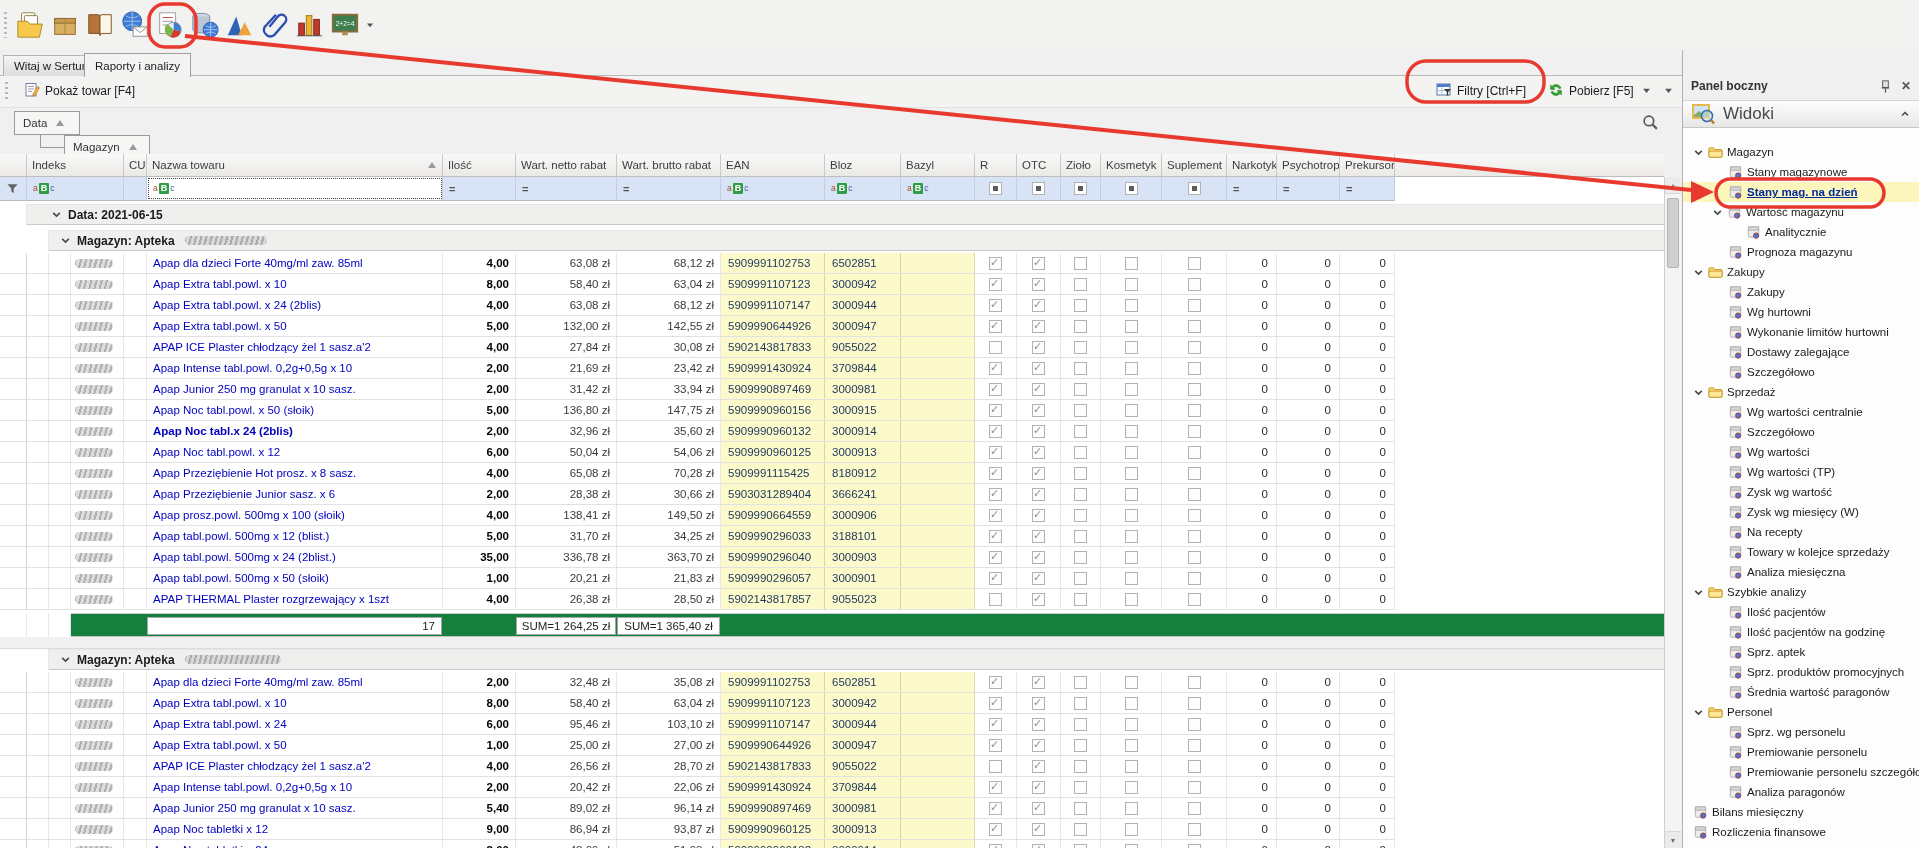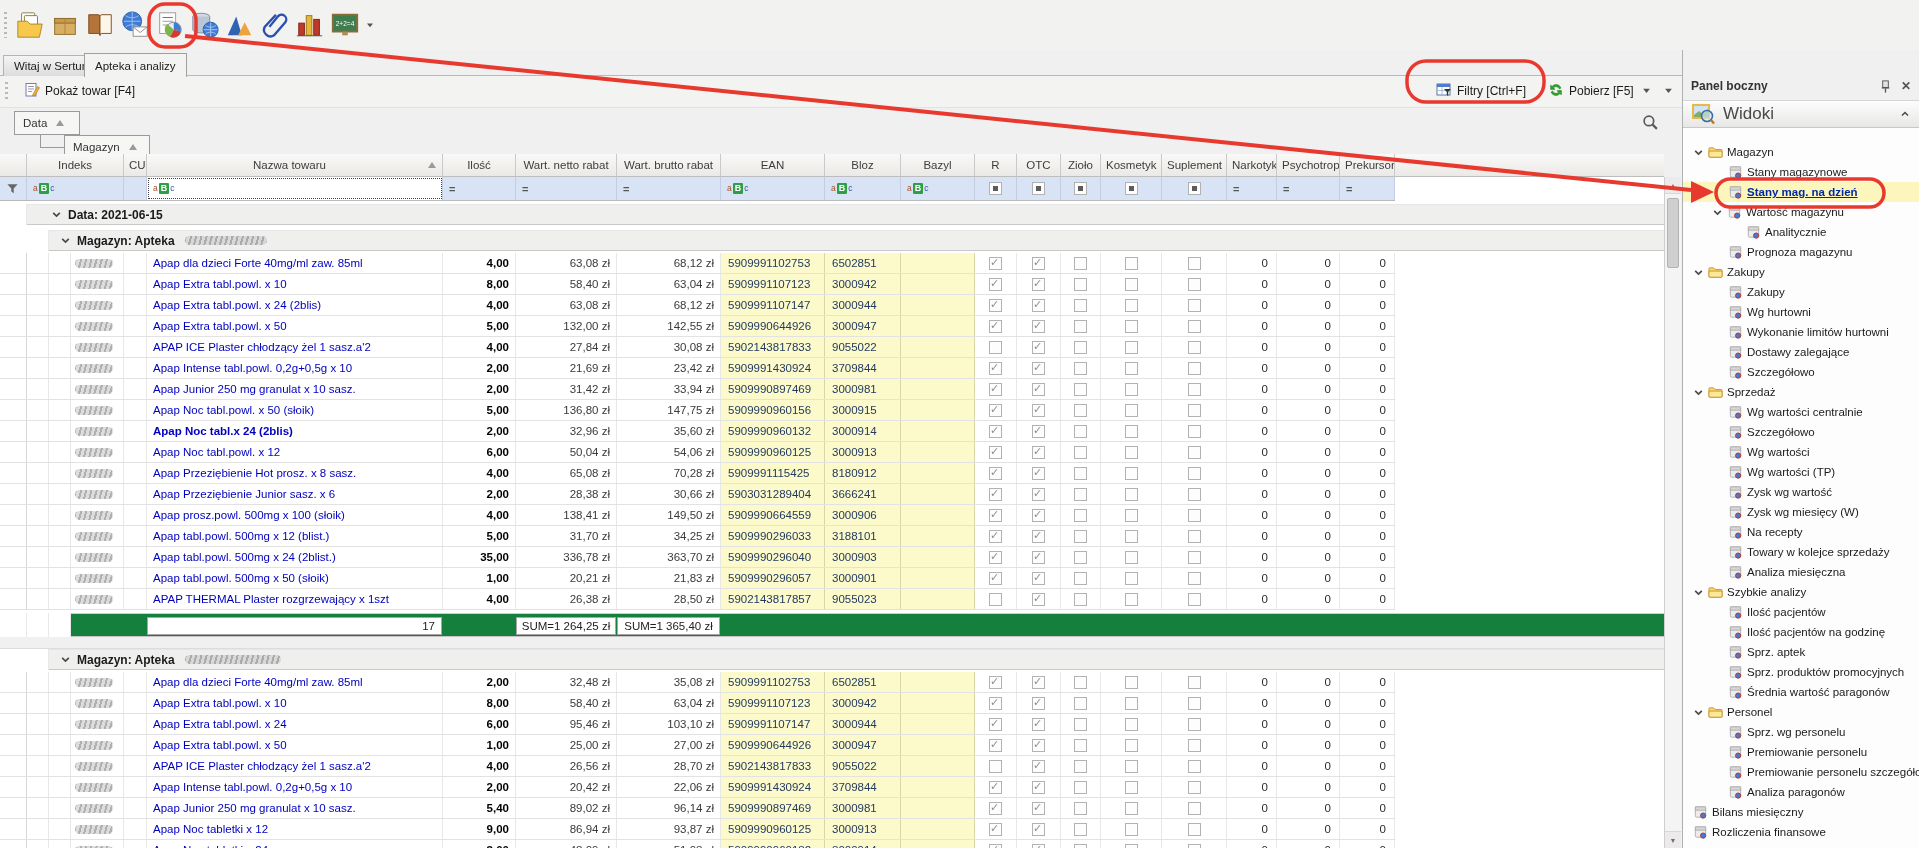--- a/index.html
+++ b/index.html
@@ -26,21 +26,21 @@
   .caret7 svg{width:9px;height:9px;}
   
   #group-panel{left:0;top:108px;width:1682px;height:46px;background:#f0f0f0;}
   .gpbox{position:absolute;background:#f6f6f5;border:1px solid #9a9a9a;display:flex;align-items:center;gap:8px;
          padding:0 8px;font-size:11.5px;color:#333;box-sizing:border-box;height:24px;}
   .gpline{position:absolute;background:#9a9a9a;}
   
   .hcell{height:23px;box-sizing:border-box;border-right:1px solid #c9c9c9;border-bottom:1px solid #bdbdbd;
          background:linear-gradient(#f9f9f8,#ebe9e6);color:#3d3d3d;display:flex;align-items:center;
          padding:0 5px;font-size:11.5px;white-space:nowrap;overflow:hidden;}
-  #grid-header{left:0;top:154px;width:1664px;height:23px;display:flex;background:linear-gradient(#f9f9f8,#ebe9e6);border-bottom:1px solid #bdbdbd;box-sizing:border-box;text-align:center;}
+  #grid-header{left:0;top:154px;width:1664px;height:23px;display:flex;background:linear-gradient(#f9f9f8,#ebe9e6);border-bottom:1px solid #bdbdbd;box-sizing:border-box;}
   #filter-row{left:0;top:177px;width:1395px;height:24px;display:flex;background:#d9e3f6;border-bottom:1px solid #b9b9b9;box-sizing:border-box;}
   .fcell{height:100%;box-sizing:border-box;border-right:1px solid #c2cde4;display:flex;align-items:center;padding:0 6px;}
   .fcell.focus{background:#fff;outline:1px dotted #444;outline-offset:-2px;}
   .filter-ext{left:1395px;top:177px;width:269px;height:24px;background:#fff;}
   #grid-body{left:0;top:201px;width:1664px;height:647px;background:#fff;overflow:hidden;}
   .row{display:flex;width:1395px;height:21px;box-sizing:border-box;border-bottom:1px solid #e2e2e2;background:#fff;}
   .cell{height:100%;box-sizing:border-box;border-right:1px solid #e8e8e8;display:flex;align-items:center;
         white-space:nowrap;overflow:hidden;font-size:11.5px;}
   .cell.num{justify-content:flex-end;padding-right:6px;color:#3a3a3a;}
   .cell.qty{justify-content:flex-end;padding-right:6px;font-weight:bold;color:#000;}
@@ -167,21 +167,21 @@
         </span>
       </span>
     </div>
 </div>
 
 <div id="tab-strip" class="abs">
   <div class="tab inactive" style="left:3px;">
       <span>Witaj w Sertum</span>
     </div>
   <div class="tab active" style="left:84px;">
-      <span>Apteka i analizy</span>
+      <span>Raporty i analizy</span>
     </div>
   <div class="appclose" style="left:1897px;">✕</div>
 </div>
 
 <div id="toolbar2" class="abs">
   <div class="grip abs" style="left:5px;top:6px;height:20px;"></div>
   <div class="abtn" style="left:18px;">
     <span><svg viewBox="0 0 16 16">
           <rect x="2" y="1.5" width="10" height="12.5" fill="#fff" stroke="#7a7aa8"></rect>
           <line x1="4" y1="4.5" x2="10" y2="4.5" stroke="#99a"></line>

